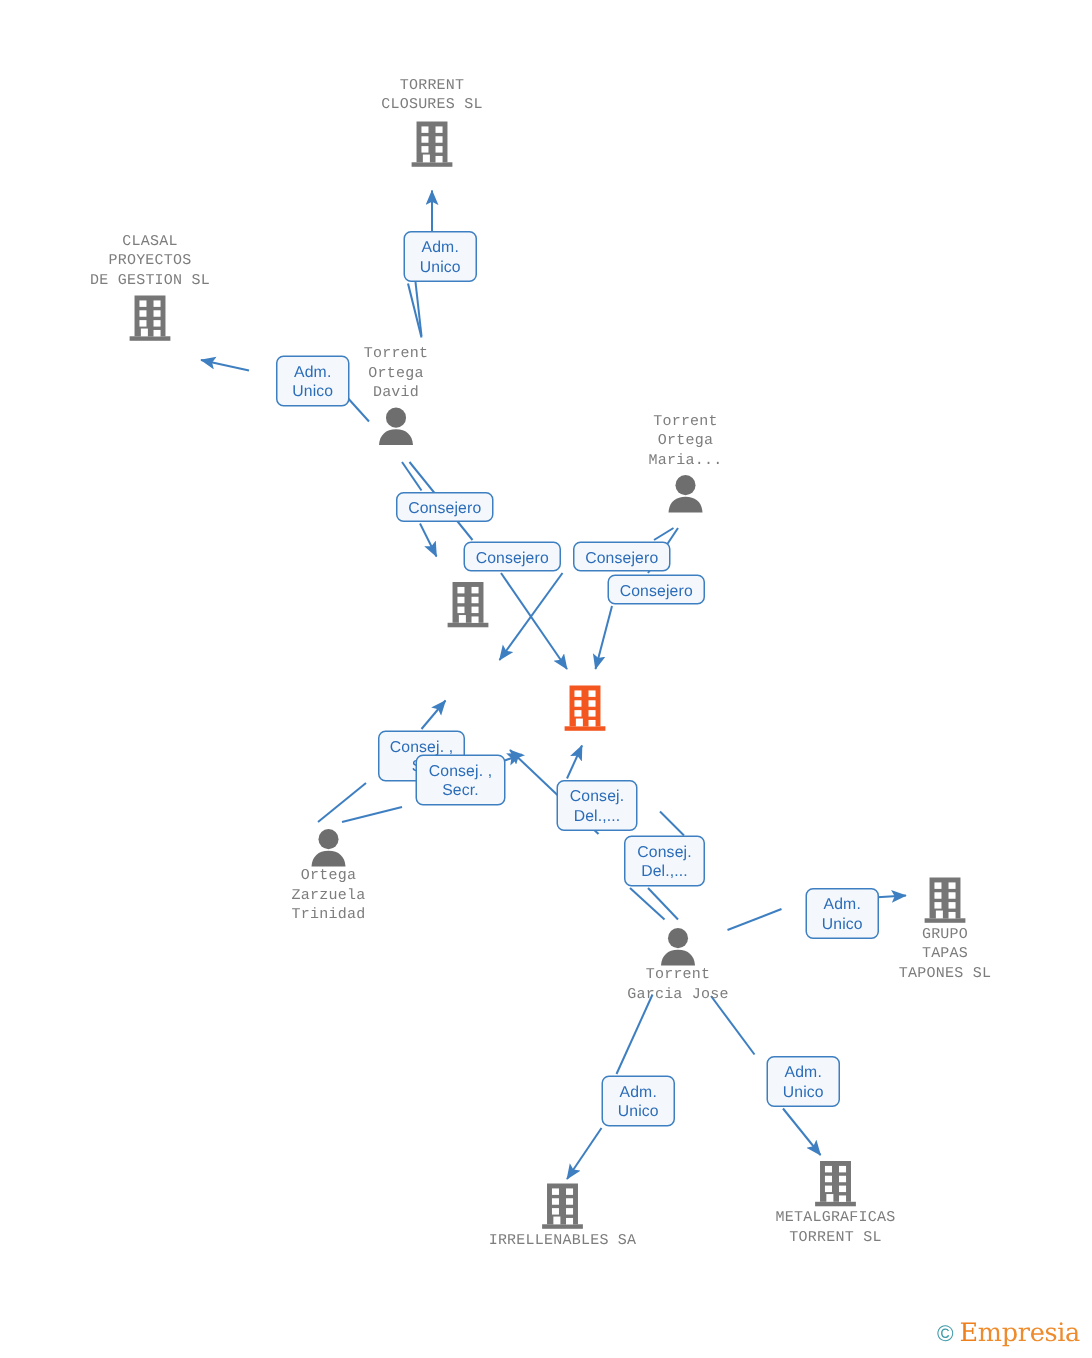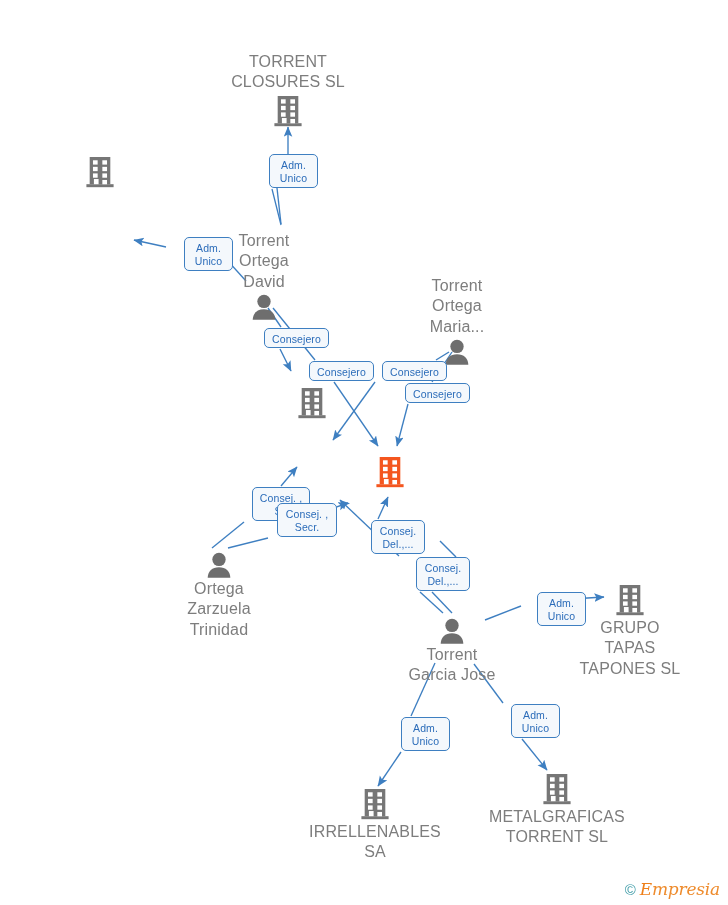--- a/index.html
+++ b/index.html
@@ -35,24 +35,25 @@
     text-align: center;
     line-height: 1.28;
   }
   .node .glyph {
     display: block;
     margin: 0 auto;
     line-height: 0;
   }
   .node .caption {
     display: block;
-    font-size: 16px;
+    font-size: 10px;
     color: #7d7d7d;
     letter-spacing: 0.15px;
     white-space: pre-line;
+    font-family: Liberation Mono, monospace;
   }
   .node.company .caption { margin-top: 2px; }
   .node.person  .caption { margin-top: 1px; }
   .node.caption-above .caption { margin: 0 0 2px 0; }
 
   
   .chip {
     position: absolute;
     box-sizing: border-box;
     background: #f4f8fc;
@@ -78,21 +79,20 @@
     gap: 4px;
     font-size: 17px;
     user-select: none;
   }
   #watermark .copy {
     color: #3f9ca8;
     font-size: 15px;
   }
   #watermark .brand {
     font-family: "DejaVu Serif", serif;
-    font-style: italic;
     color: #ee8b2c;
     font-size: 17px;
     letter-spacing: -0.2px;
   }
   #watermark .brand .cap { color: #ee7f1a; }
 </style>
 </head>
 <body>
 
 <div id="canvas">
@@ -160,20 +160,23 @@
             <rect x="18.5" y="4.5" width="5" height="4.6" fill="#ffffff"></rect>
             <rect x="8.5" y="11.5" width="5" height="4.6" fill="#ffffff"></rect>
             <rect x="18.5" y="11.5" width="5" height="4.6" fill="#ffffff"></rect>
             <rect x="8.5" y="18.5" width="5" height="4.6" fill="#ffffff"></rect>
             <rect x="18.5" y="18.5" width="5" height="4.6" fill="#ffffff"></rect>
             <rect x="9.5" y="24.5" width="5" height="5.5" fill="#ffffff"></rect>
             <rect x="18.5" y="25.5" width="5" height="4.6" fill="#ffffff"></rect>
           </svg></span>
       </div>
       <div class="node company caption-above" style="left: 100px; top: 156px;">
+        <span class="caption">CLASAL
+PROYECTOS
+DE GESTION SL</span>
         <span class="glyph"><svg width="30" height="32" viewBox="0 0 32 34" aria-hidden="true">
             <rect x="5" y="1" width="22" height="29" fill="#767676"></rect>
             <rect x="1.5" y="30" width="29" height="3.2" fill="#767676"></rect>
             <rect x="8.5" y="4.5" width="5" height="4.6" fill="#ffffff"></rect>
             <rect x="18.5" y="4.5" width="5" height="4.6" fill="#ffffff"></rect>
             <rect x="8.5" y="11.5" width="5" height="4.6" fill="#ffffff"></rect>
             <rect x="18.5" y="11.5" width="5" height="4.6" fill="#ffffff"></rect>
             <rect x="8.5" y="18.5" width="5" height="4.6" fill="#ffffff"></rect>
             <rect x="18.5" y="18.5" width="5" height="4.6" fill="#ffffff"></rect>
             <rect x="9.5" y="24.5" width="5" height="5.5" fill="#ffffff"></rect>

